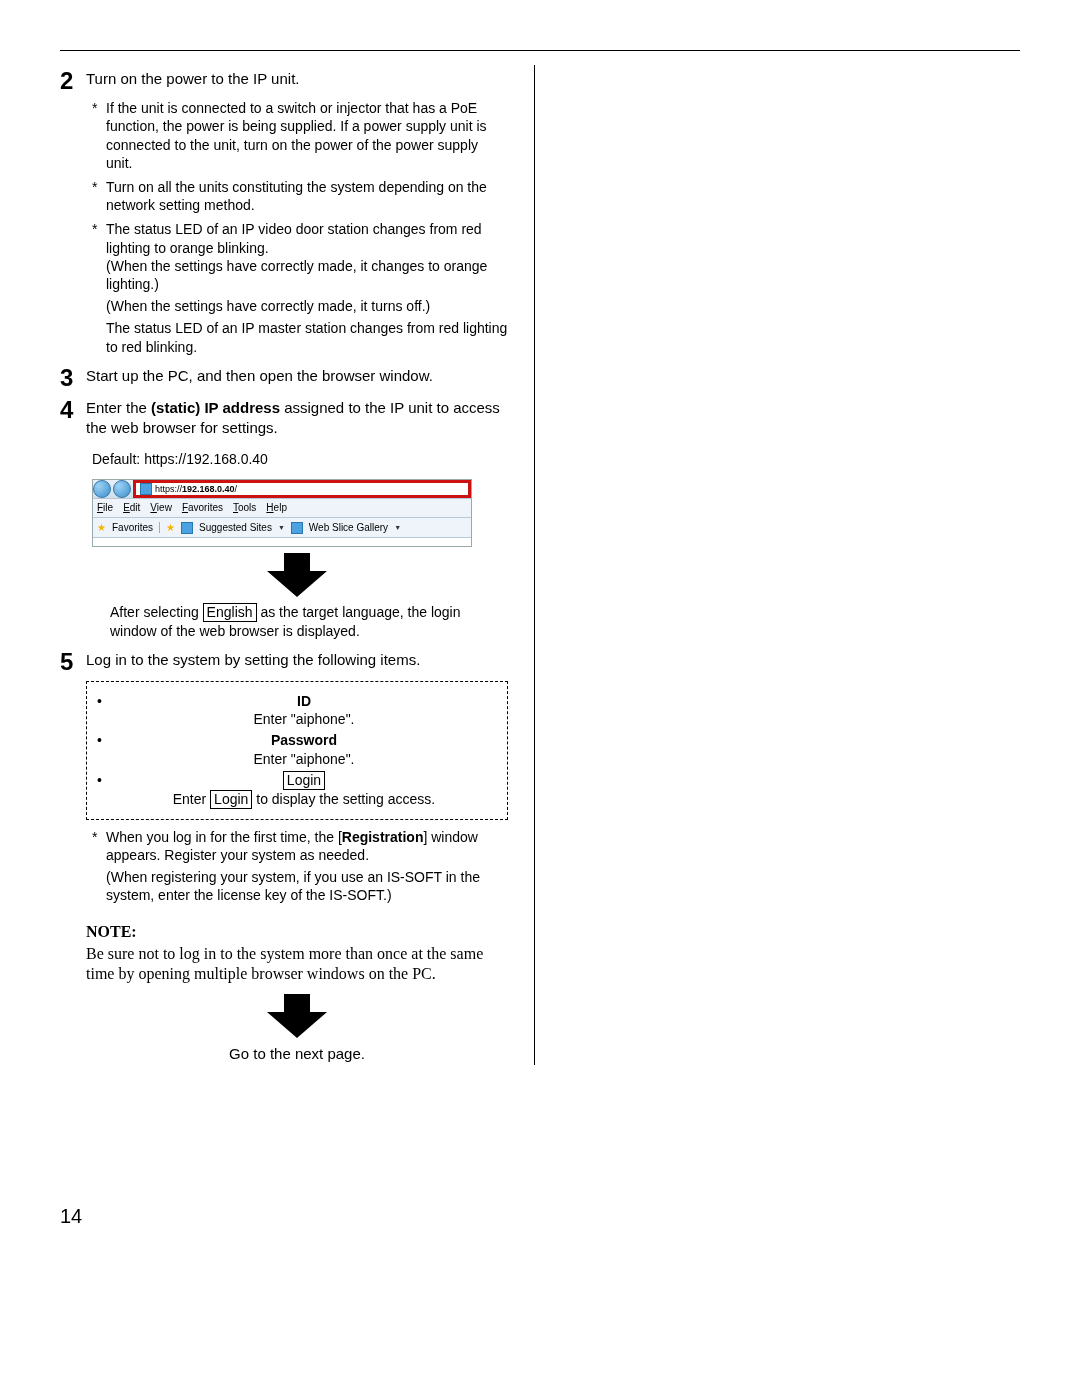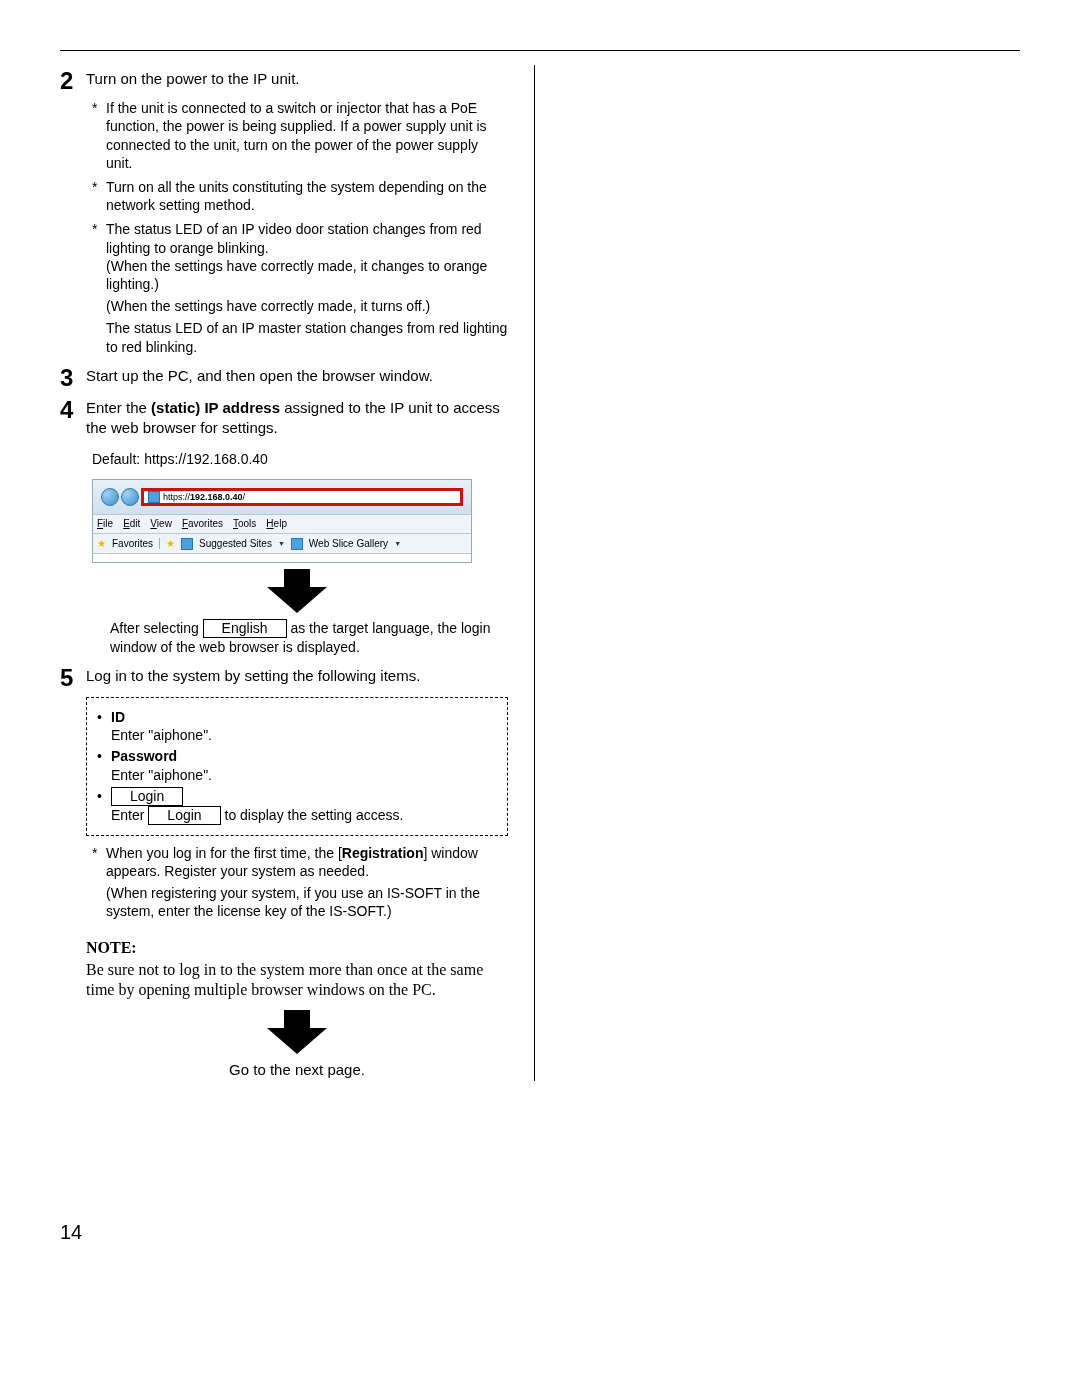--- a/index.html
+++ b/index.html
@@ -83,21 +83,21 @@
   .browser {
     border: 1px solid #9aa;
     background: #dfe9f1;
     font-size: 10px;
     margin: 4px 0 6px 6px;
     width: 378px;
   }
   .browser-addr-row {
     display: flex;
     align-items: center;
-    padding: 8px;
+    padding: 0;
     gap: 2px;
     background: linear-gradient(#e8f0f7,#cfe0ee);
   }
   .nav-btn {
     width: 18px; height: 18px; border-radius: 50%;
     background: radial-gradient(circle at 30% 30%, #9fd3f7, #3a8ec9);
     border: 1px solid #3578a8;
     box-sizing: border-box;
   }
   .addr-box {
@@ -162,38 +162,38 @@
     border-top: 26px solid #000;
   }
 
   .after-lang {
     margin: 4px 0 2px 24px;
     font-size: 14px;
     line-height: 1.3;
   }
   .boxed {
     border: 1px solid #000;
-    padding: 0 18px;
+    padding: 0 3px;
     font-size: 14px;
     display: inline-block;
     line-height: 1.2;
   }
 
   .dashed-box {
     border: 1px dashed #000;
     padding: 8px 10px;
     margin: 6px 0 0 0;
     font-size: 14px;
   }
   .bul {
     display: flex;
     margin: 2px 0;
   }
   .bul-mark { width: 14px; flex-shrink: 0; }
-  .bul-body { flex: 1; line-height: 1.35; }
+  .bul-body { flex: 1; line-height: 1.35; text-align: center; }
   .bold { font-weight: bold; }
 
   .note-h {
     font-weight: bold;
     margin: 16px 0 2px 0;
     font-family: "Times New Roman", Times, serif;
     font-size: 16px;
   }
   .note-body {
     font-family: "Times New Roman", Times, serif;

